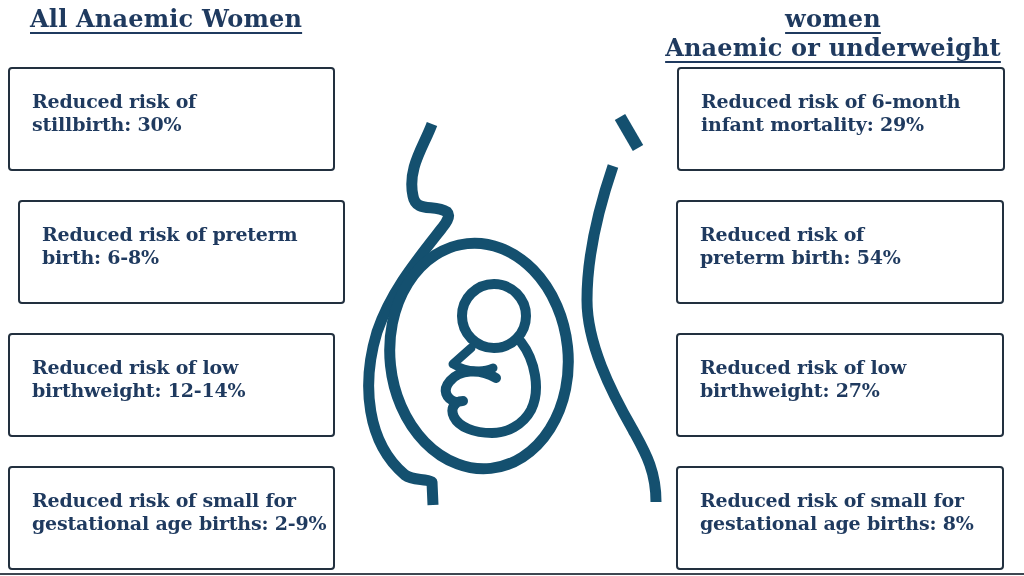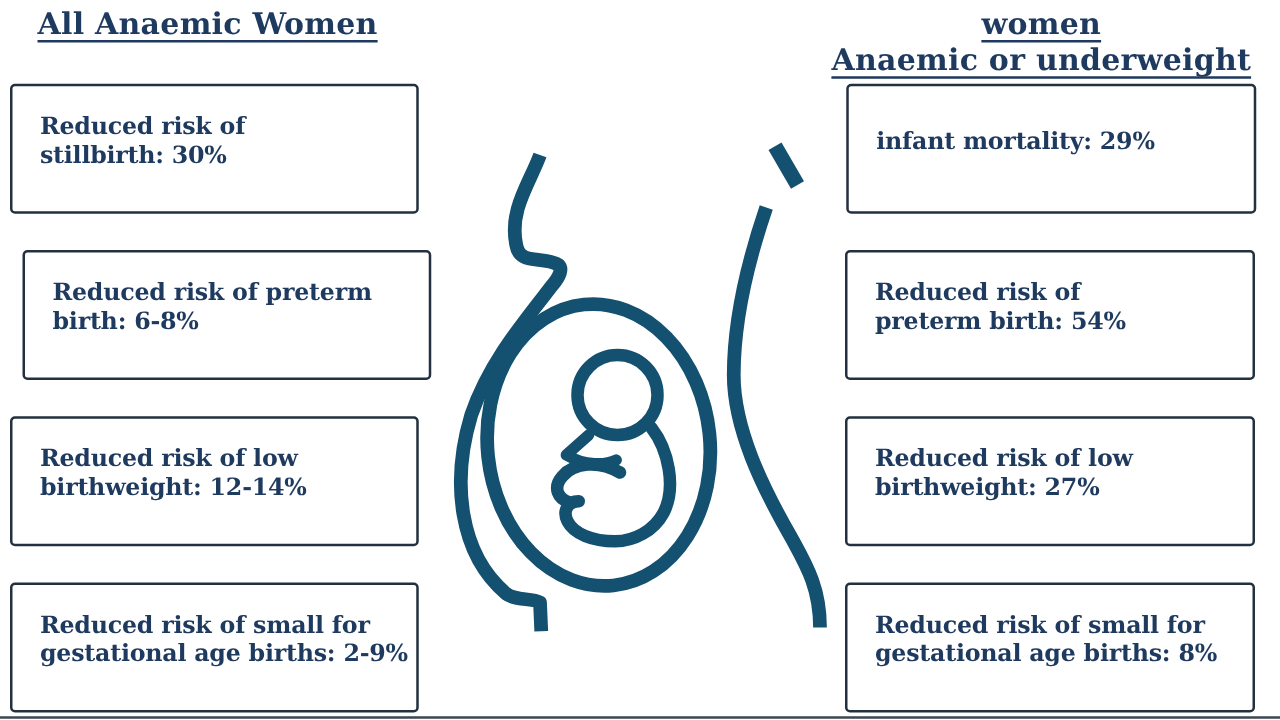--- a/index.html
+++ b/index.html
@@ -94,20 +94,21 @@
 <div class="info-box" id="box-l3">
   <span class="bline">Reduced risk of low</span>
   <span class="bline">birthweight: 12-14%</span>
 </div>
 <div class="info-box" id="box-l4">
   <span class="bline">Reduced risk of small for</span>
   <span class="bline">gestational age births: 2-9%</span>
 </div>
 
 <div class="info-box" id="box-r1">
+  <span class="bline">Reduced risk of 6-month</span>
   <span class="bline">infant mortality: 29%</span>
 </div>
 <div class="info-box" id="box-r2">
   <span class="bline">Reduced risk of</span>
   <span class="bline">preterm birth: 54%</span>
 </div>
 <div class="info-box" id="box-r3">
   <span class="bline">Reduced risk of low</span>
   <span class="bline">birthweight: 27%</span>
 </div>

